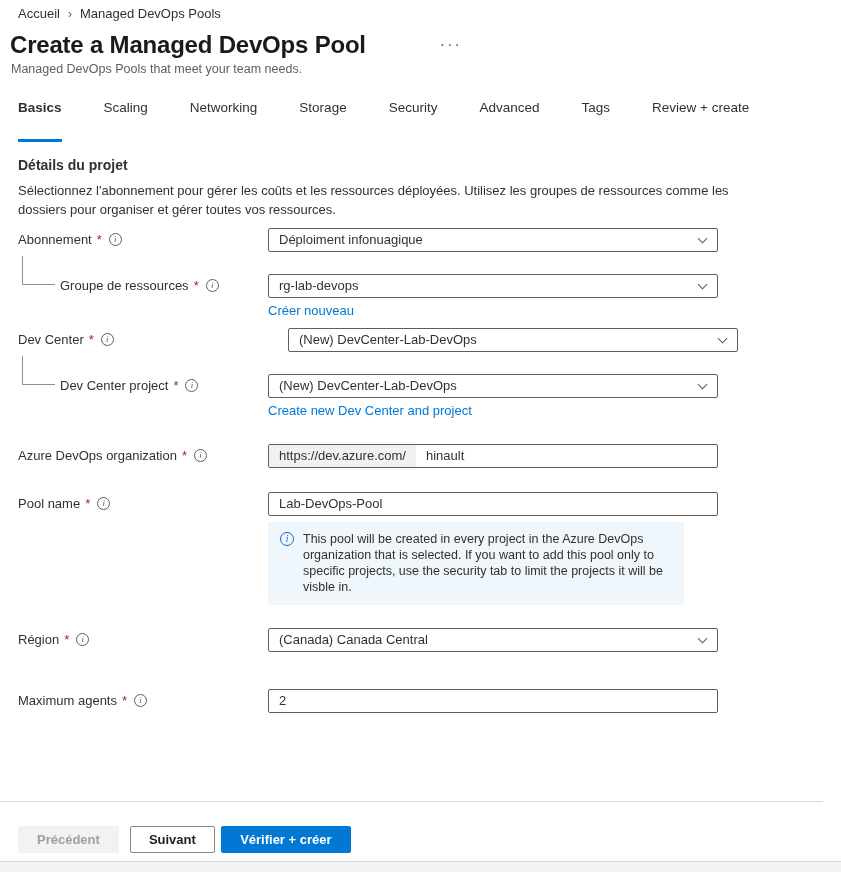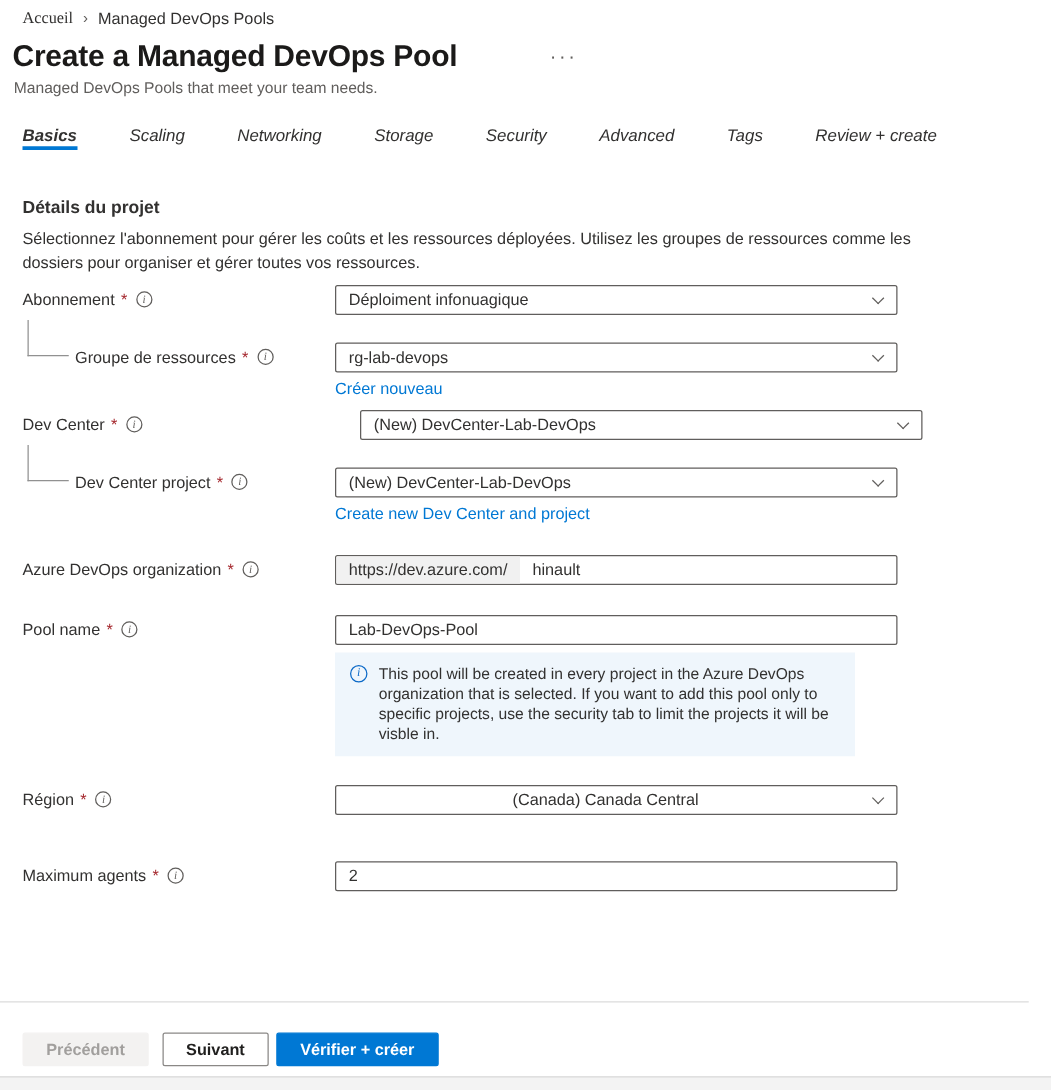--- a/index.html
+++ b/index.html
@@ -6,30 +6,30 @@
   html,body { width:841px; height:872px; overflow:hidden; }
   body {
     font-family:"Liberation Sans", sans-serif;
     background:#ffffff; color:#323130; position:relative;
     font-size:13px;
   }
   .page { position:relative; width:841px; height:872px; }
 
   
   .breadcrumb { padding:6px 0 0 18px; font-size:13px; color:#323130; display:flex; align-items:center; gap:8px; }
-  .breadcrumb .crumb-link { cursor:pointer;font-family:Liberation Serif, serif; }
+  .breadcrumb .crumb-link { cursor:pointer; }
   .breadcrumb .sep { color:#605e5c; font-size:12px; }
   .title-row { display:flex; align-items:center; padding-left:10px; margin-top:10px;gap:44px; }
   .page-title { font-size:24px; font-weight:bold; color:#1b1a19; letter-spacing:-0.2px; }
   .more-btn { margin-left:26px; color:#605e5c; font-size:16px; letter-spacing:2px; cursor:pointer; line-height:1; padding:2px 4px; }
   .subtitle { padding-left:11px; margin-top:3px; font-size:12.5px; color:#605e5c; }
 
   
   .tabs { display:flex; gap:42px; padding-left:18px; margin-top:24px; }
-  .tab { font-size:13.5px; color:#323130; padding-bottom:1px; cursor:pointer; border-bottom:3px solid transparent;font-style:italic; }
+  .tab { font-size:13.5px; color:#323130; padding-bottom:24px; cursor:pointer; border-bottom:3px solid transparent; }
   .tab.active { font-weight:bold; border-bottom-color:#0078d4; }
 
   
   .form-area { position:absolute; top:133px; left:0; right:0; height:667px; overflow:hidden; padding:0 18px; }
 
   .section-heading { font-size:14px; font-weight:bold; color:#323130; margin-top:24px; }
   .section-desc { margin-top:9px; font-size:13px; line-height:1.45; color:#323130; max-width:712px; }
 
   .form-row { display:flex; align-items:flex-start; }
   .label-cell { width:250px; padding-top:4px; display:flex; align-items:center; gap:4px; flex-shrink:0; }
@@ -90,21 +90,21 @@
   .info-box .blue-info::before { content:"i"; }
 
   
   .mt-row1 { margin-top:8px; }
   .mt-row2 { margin-top:22px; }
   .mt-sec2 { margin-top:38px; }
   .mt-row3 { margin-top:10px;gap:20px; }
   .mt-row4 { margin-top:22px; }
   .mt-row5 { margin-top:26px; }
   .mt-row6 { margin-top:24px; }
-  .mt-row7 { margin-top:23px;text-align:center; }
+  .mt-row7 { margin-top:23px; }
   .mt-row8 { margin-top:37px; }
 
   
   .footer {
     position:absolute; left:0; right:18px; top:801px; height:60px;
     border-top:1px solid #dcdcdc; background:#fff; padding:24px 18px 0 18px;
     display:flex; align-items:flex-start;
   }
   .btn {
     height:27px; font-size:13px; font-weight:bold; border-radius:2px;

